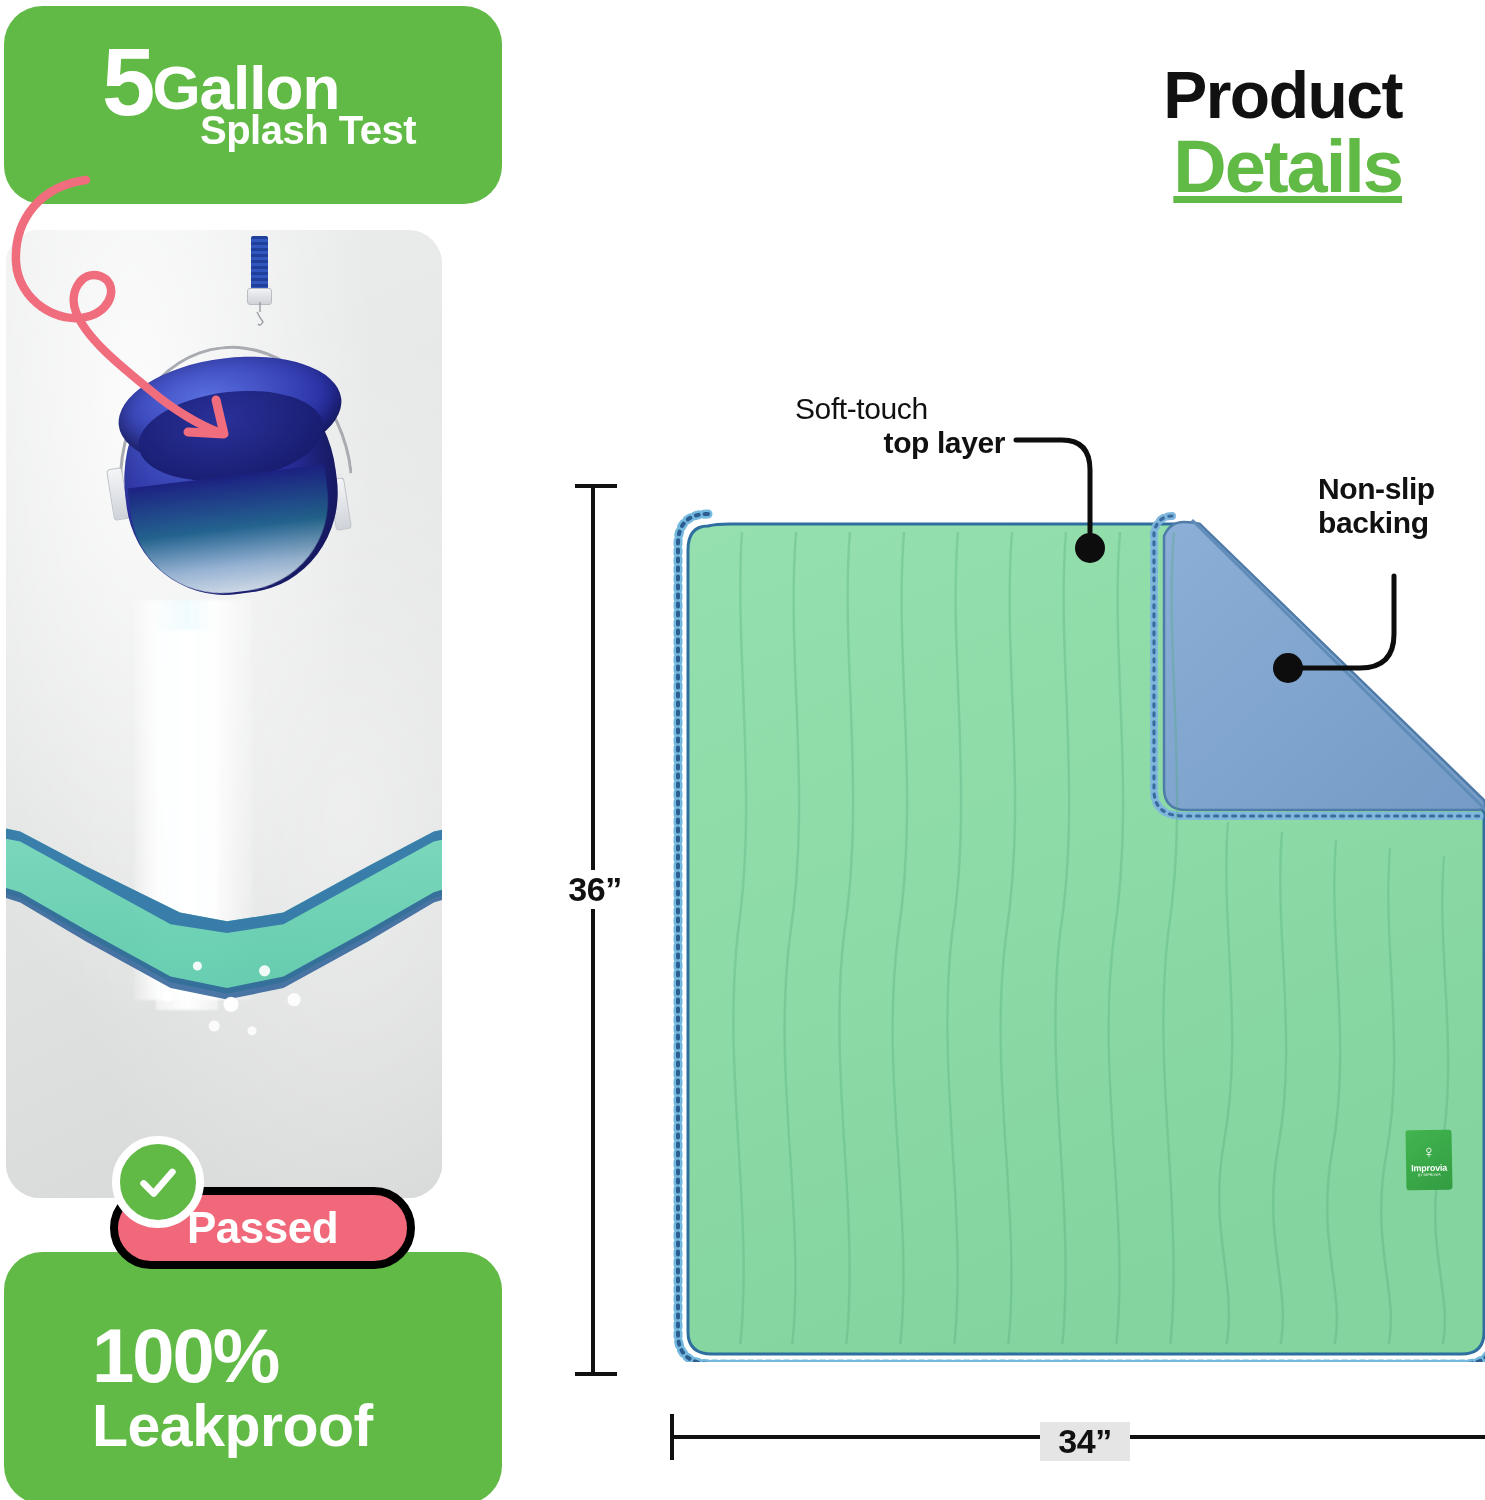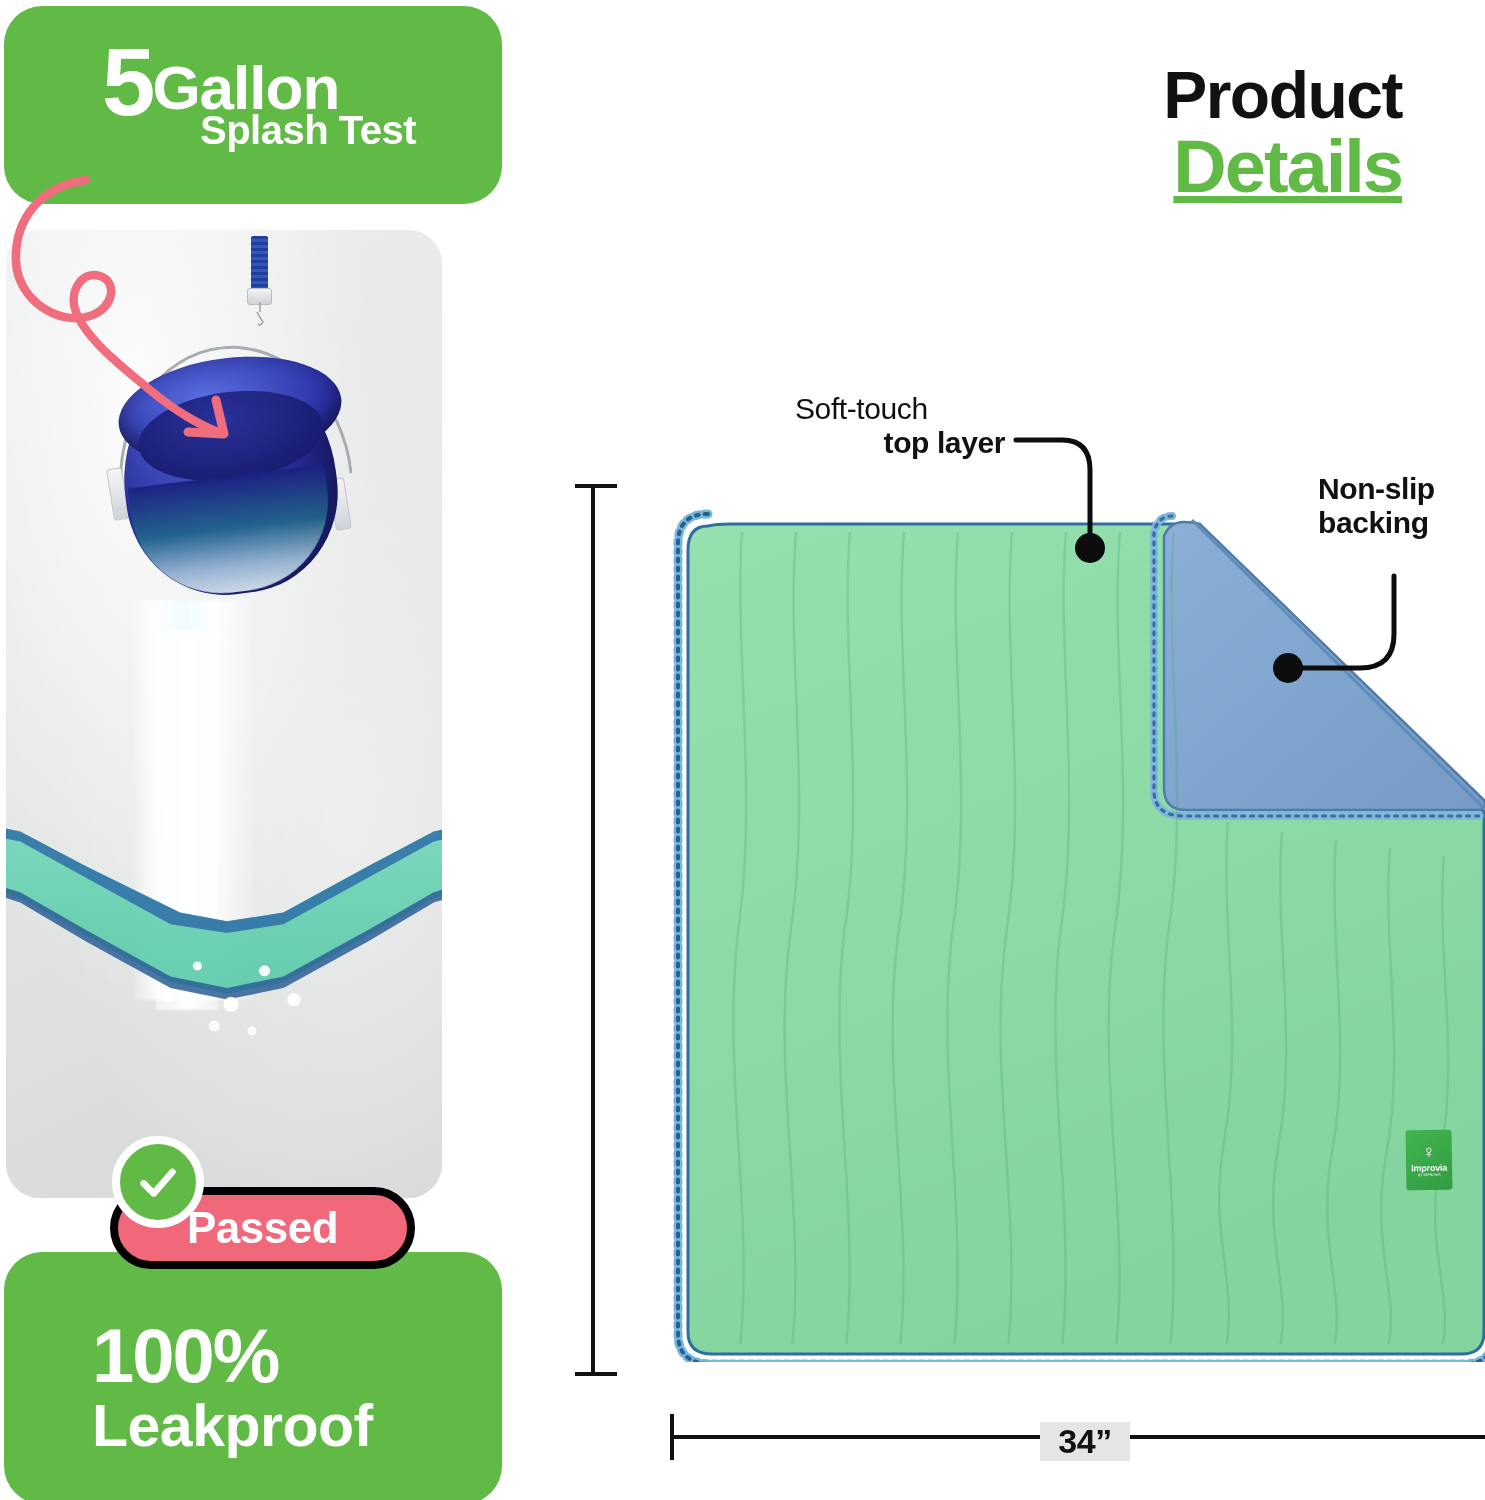--- a/index.html
+++ b/index.html
@@ -397,20 +397,23 @@
 
     <path d="M1394 576 V634 Q1394 668 1360 668 H1300" stroke="#0d0d0d" stroke-width="5" fill="none" stroke-linecap="round"></path>
     <circle cx="1288" cy="668" r="15" fill="#0d0d0d"></circle>
   </svg>
 
   <svg class="dim-v" viewBox="0 0 80 920">
     <line x1="20" y1="16" x2="62" y2="16" stroke="#111" stroke-width="4"></line>
     <line x1="20" y1="904" x2="62" y2="904" stroke="#111" stroke-width="4"></line>
     <line x1="38" y1="16" x2="38" y2="904" stroke="#111" stroke-width="4"></line>
   </svg>
+  <div class="dim-v" style="pointer-events:none;">
+    <div class="lbl">36”</div>
+  </div>
 
   <svg class="dim-h" viewBox="0 0 860 80">
     <line x1="22" y1="16" x2="22" y2="62" stroke="#111" stroke-width="4"></line>
     <line x1="846" y1="16" x2="846" y2="62" stroke="#111" stroke-width="4"></line>
     <line x1="22" y1="39" x2="846" y2="39" stroke="#111" stroke-width="4"></line>
   </svg>
   <div class="dim-h" style="pointer-events:none;">
     <div class="lbl">34”</div>
   </div>
 

